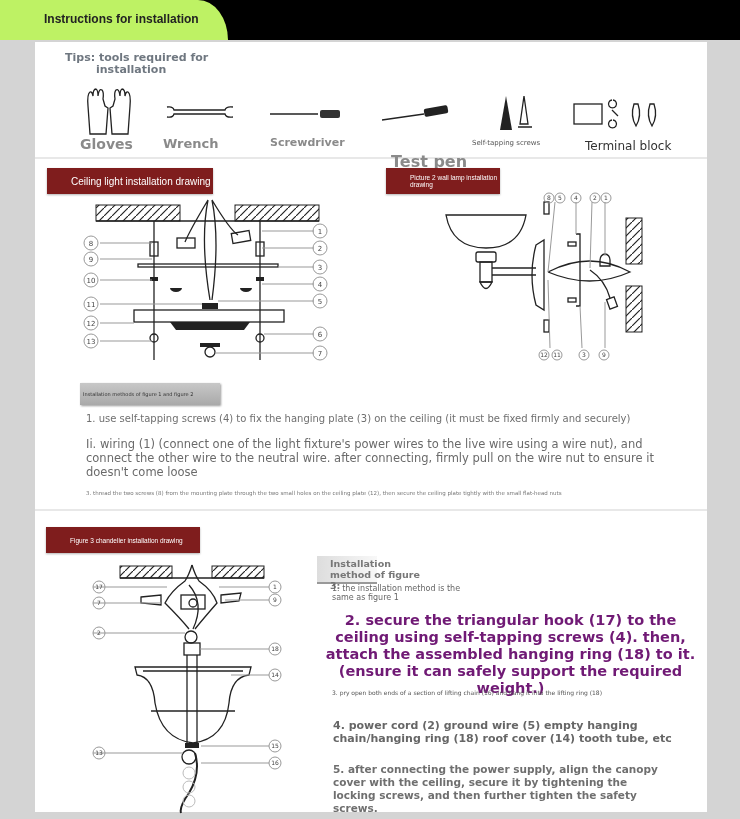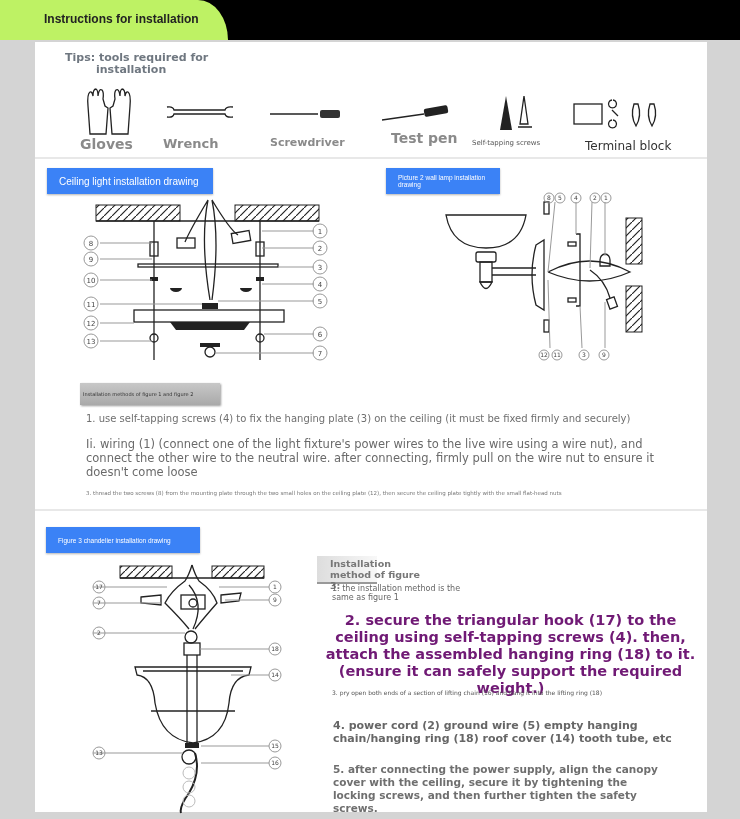--- a/index.html
+++ b/index.html
@@ -5,21 +5,21 @@
   html,body{margin:0;padding:0;}
   body{width:740px;height:819px;background:#d4d4d4;position:relative;overflow:hidden;font-family:"DejaVu Sans","Liberation Sans",sans-serif;}
   .topbar{position:absolute;left:0;top:0;width:740px;height:40px;background:#000;}
   .tab{position:absolute;left:0;top:0;width:228px;height:40px;background:#bef264;border-top-right-radius:30px 40px;}
   .tab-title{position:absolute;left:44px;top:12px;font-size:12px;font-weight:bold;color:#222;font-family:"Liberation Sans",sans-serif;}
   .page{position:absolute;left:35px;top:42px;width:672px;height:770px;background:#fff;}
   .divider{position:absolute;left:35px;width:672px;height:2px;background:#e8e8e8;}
   .tips{position:absolute;left:65px;top:52px;font-size:11px;color:#6f7780;line-height:12px;font-weight:bold;}
   .tips .l2{padding-left:31px;display:block;}
   .tool-label{position:absolute;font-weight:bold;color:#8a8a8a;font-family:"DejaVu Sans",sans-serif;}
-  .blue-tag{position:absolute;background:#3b82f6;color:#fff;font-size:10px;font-family:"Liberation Sans",sans-serif;display:flex;align-items:center;padding-left:12px;box-sizing:border-box;box-shadow:0 1px 2px rgba(0,0,0,.3);}
+  .blue-tag{position:absolute;background:#7f1d1d;color:#fff;font-size:10px;font-family:"Liberation Sans",sans-serif;display:flex;align-items:center;padding-left:24px;box-sizing:border-box;box-shadow:0 1px 2px rgba(0,0,0,.3);}
   .gray-tag{position:absolute;left:80px;top:383px;width:140px;height:22px;background:linear-gradient(#c8c8c8,#a9a9a9);color:#333;font-size:5px;display:flex;align-items:center;padding-left:3px;box-sizing:border-box;box-shadow:1px 1px 2px rgba(0,0,0,.4);}
   .txt{position:absolute;color:#6f6f6f;font-family:"DejaVu Sans",sans-serif;}
   svg{position:absolute;overflow:visible;}
   .ln{stroke:#222;fill:none;stroke-width:1.3;}
   .lg{stroke:#999;fill:none;stroke-width:1;}
   .num{font-size:7px;fill:#444;font-family:"DejaVu Sans",sans-serif;text-anchor:middle;}
   .m3box{position:absolute;left:317px;top:556px;width:60px;height:26px;background:linear-gradient(90deg,#ddd,#f8f8f8);border-bottom:2px solid #999;}
 </style>
 </head>
 <body>
@@ -59,21 +59,21 @@
 </svg>
 <svg style="left:572px;top:96px" width="94" height="34" viewBox="0 0 94 34">
   <rect class="ln" x="2" y="8" width="28" height="20"></rect>
   <path class="ln" d="M40 4 a4 4 0 1 0 1 0 M40 14 L46 20 M40 24 a4 4 0 1 0 1 0"></path>
   <path class="ln" d="M62 8 Q58 20 64 30 Q70 20 66 8 Z M78 8 Q74 20 80 30 Q86 20 82 8 Z"></path>
 </svg>
 
 <div class="tool-label" style="left:80px;top:136px;font-size:14px">Gloves</div>
 <div class="tool-label" style="left:163px;top:136px;font-size:13px">Wrench</div>
 <div class="tool-label" style="left:270px;top:136px;font-size:11px">Screwdriver</div>
-<div class="tool-label" style="left:391px;top:130px;font-size:14px">Test pen</div>
+<div class="tool-label" style="left:391px;top:152px;font-size:16px">Test pen</div>
 <div class="tool-label" style="left:472px;top:139px;font-size:7px;font-weight:normal;color:#555">Self-tapping screws</div>
 <div class="tool-label" style="left:585px;top:139px;font-size:12px;font-weight:normal;color:#333">Terminal block</div>
 
 <div class="blue-tag" style="left:47px;top:168px;width:166px;height:26px">Ceiling light installation drawing</div>
 <svg style="left:80px;top:200px" width="260" height="165" viewBox="0 0 260 165">
   <g>
     <rect x="16" y="5" width="84" height="16" fill="url(#hatch)" stroke="#222"></rect>
     <rect x="155" y="5" width="84" height="16" fill="url(#hatch)" stroke="#222"></rect>
   </g>
   <defs>

